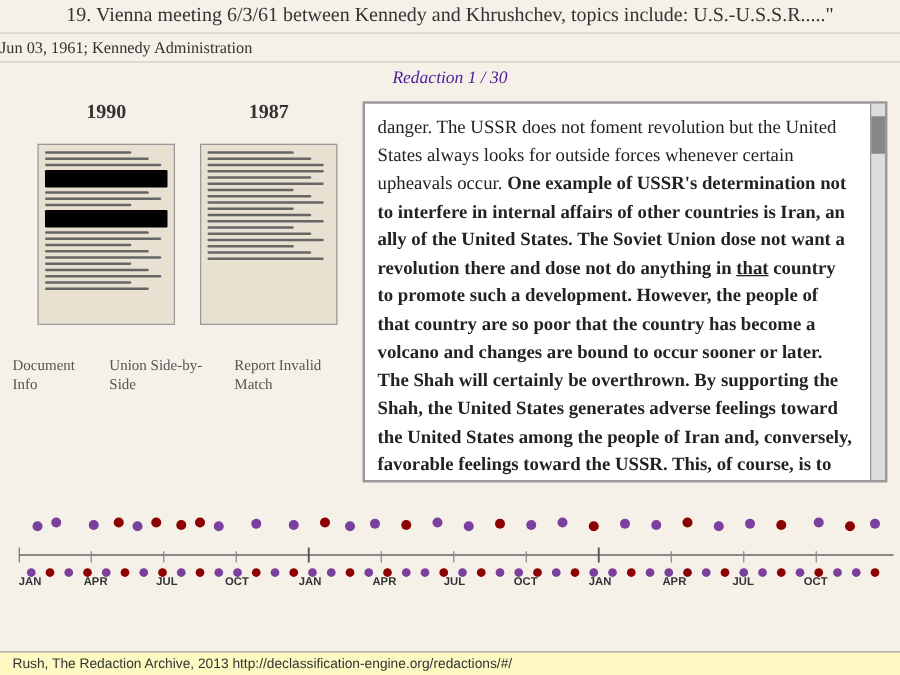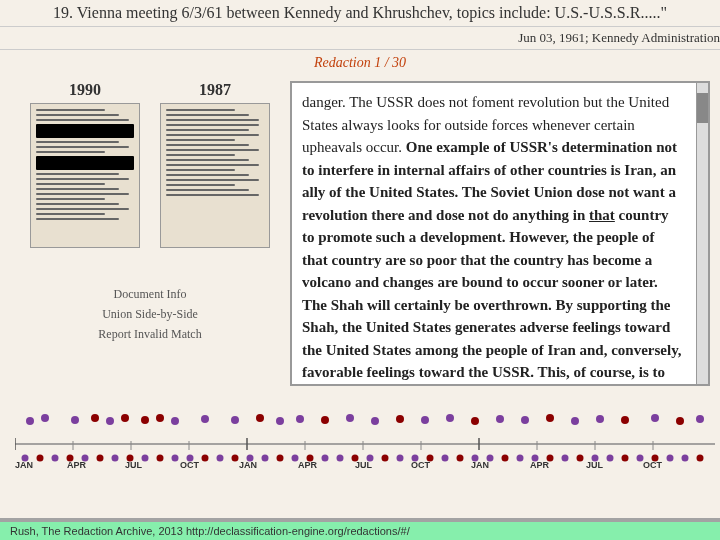--- a/index.html
+++ b/index.html
@@ -15,31 +15,31 @@
     .top-header {
       background: #f5f0e8;
       padding: 4px 10px;
       text-align: center;
       font-size: 16px;
       color: #333;
       border-bottom: 1px solid #ccc;
     }
 
     .subtitle {
-      text-align: right;
+      text-align: left;
       font-size: 13px;
       color: #333;
       padding: 3px 0;
       border-bottom: 1px solid #ccc;
     }
 
     .redaction-counter {
       text-align: center;
       font-size: 14px;
-      color: #c2410c;
+      color: #4c1d95;
       padding: 5px 0;
       font-style: italic;
     }
 
     .main-content {
       display: flex;
       padding: 5px 10px;
       height: 330px;
     }
 
@@ -60,21 +60,21 @@
     .doc-year-group {
       display: flex;
       flex-direction: column;
       align-items: center;
     }
 
     .doc-year {
       font-size: 16px;
       font-weight: bold;
       color: #333;
-      margin-bottom: 4px;
+      margin-bottom: 16px;
       font-family: Georgia, serif;
     }
 
     .doc-thumbnail {
       width: 110px;
       height: 145px;
       background: #e8e0d0;
       border: 1px solid #999;
       position: relative;
       overflow: hidden;
@@ -101,24 +101,23 @@
     .doc-line.med { width: 85%; }
     .doc-line.long { width: 95%; }
     .doc-line.black-bar {
       height: 14px;
       background: #000;
       margin-bottom: 3px;
     }
 
     .left-links {
       display: flex;
-      flex-direction: column;
       align-items: center;
       gap: 5px;
-      margin-top: 29px;
+      margin-top: 15px;
     }
 
     .left-link {
       font-size: 12px;
       color: #555;
       cursor: pointer;
       font-family: Georgia, serif;
     }
 
     .right-panel {
@@ -158,22 +157,22 @@
       top: 10px;
     }
 
     .text-bold { font-weight: bold; }
 
     .footer {
       position: absolute;
       bottom: 0;
       left: 0;
       right: 0;
-      background: #86efac;
-      border-top: 4px solid #a3a3a3;
+      background: #fef9c3;
+      border-top: 1px solid #a3a3a3;
       padding: 3px 10px;
       font-size: 11px;
       color: #333;
       font-family: Arial, sans-serif;
     }
 
     
     .timeline-wrapper {
       padding: 0 5px;
       height: 70px;

